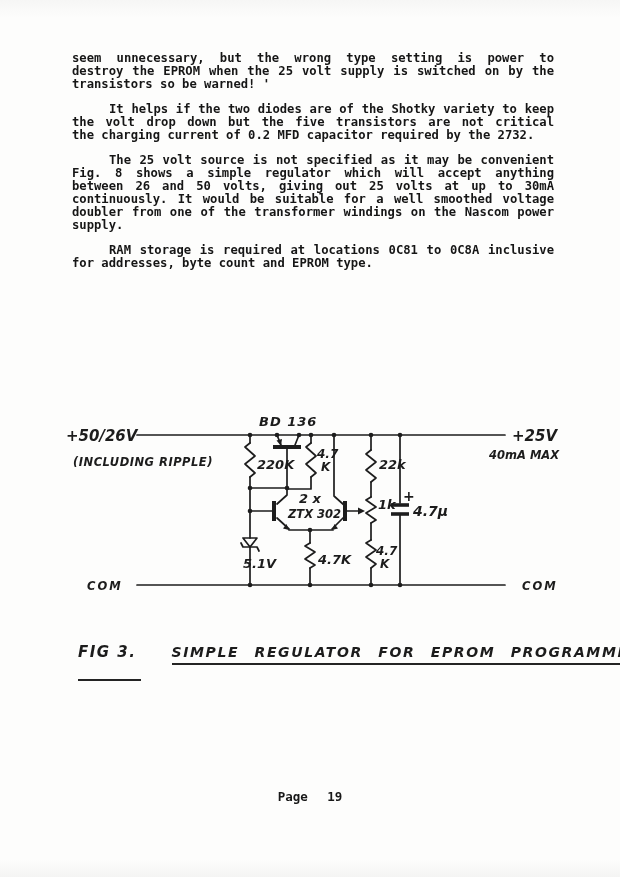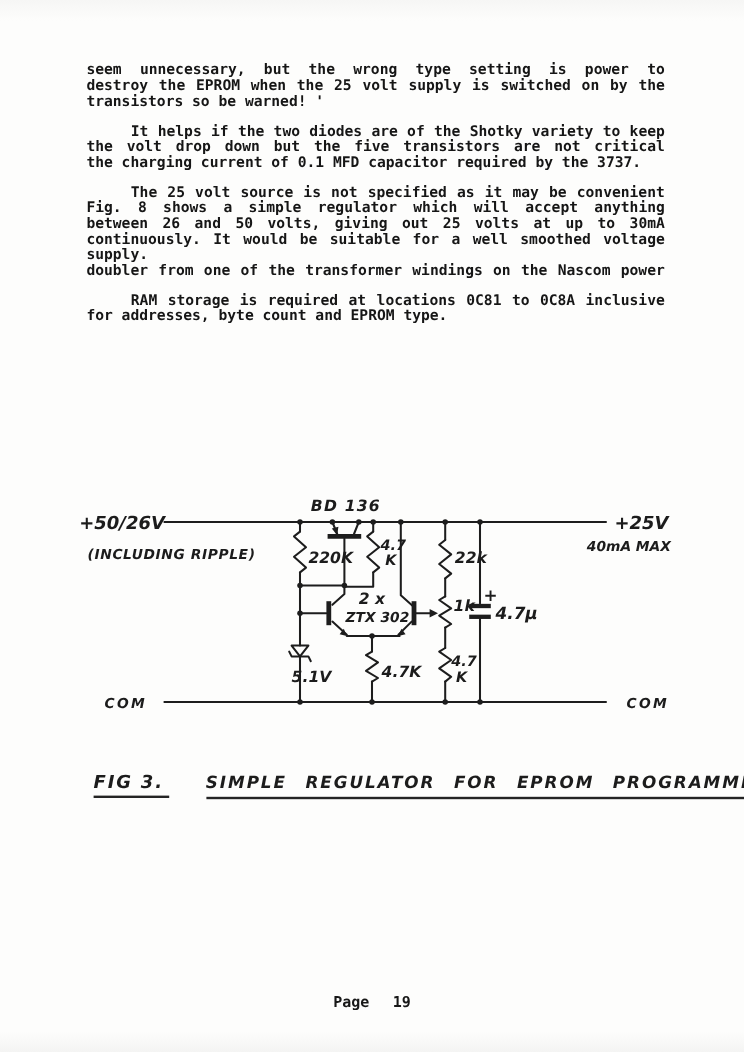--- a/index.html
+++ b/index.html
@@ -29,55 +29,55 @@
   .arrow{ fill:#1d1d1d; stroke:none; }
   .hw   { font-family:"DejaVu Sans", sans-serif; font-weight:700; fill:#1c1c1c; font-style:italic; }
   
   .caption {
     position:absolute; left:78px; top:642px;
     font-family:"DejaVu Sans", sans-serif; font-style:italic; font-weight:700;
     color:#1c1c1c; white-space:nowrap;
   }
   .cap-fig {
     display:inline-block; font-size:15px; letter-spacing:1.5px;
-    border-bottom:2px solid #242424; padding:0 4px 2px 0;
+    border-bottom:2px solid #242424; padding:0 4px 18px 0;
   }
   .cap-title {
     display:inline-block; margin-left:31px; font-size:14px;
     letter-spacing:1.6px; word-spacing:9px;
     border-bottom:2px solid #242424; padding:1px 3px 3px 0;
   }
   .pageno {
     position:absolute; left:0; top:789px; width:620px; text-align:center;
-    font:700 12.5px "DejaVu Sans Mono", monospace; word-spacing:12px; color:#181818;margin-top:38px;
+    font:700 12.5px "DejaVu Sans Mono", monospace; word-spacing:12px; color:#181818;
   }
 </style>
 </head>
 <body>
 
 <div class="page">
 
   <div class="typeset">
       <div class="para">
         <div class="tline">seem unnecessary, but the wrong type setting is power to</div>
         <div class="tline">destroy the EPROM when the 25 volt supply is switched on by the</div>
         <div class="tline lastline">transistors so be warned! '</div>
       </div>
       <div class="para">
         <div class="tline indent">It helps if the two diodes are of the Shotky variety to keep</div>
         <div class="tline">the volt drop down but the five transistors are not critical</div>
-        <div class="tline lastline">the charging current of 0.1 MFD capacitor required by the 3737.</div>
+        <div class="tline lastline">the charging current of 0.2 MFD capacitor required by the 2732.</div>
       </div>
       <div class="para">
         <div class="tline indent">The 25 volt source is not specified as it may be convenient</div>
         <div class="tline">Fig. 8 shows a simple regulator which will accept anything</div>
         <div class="tline">between 26 and 50 volts, giving out 25 volts at up to 30mA</div>
         <div class="tline">continuously. It would be suitable for a well smoothed voltage</div>
+        <div class="tline">doubler from one of the transformer windings on the Nascom power</div>
         <div class="tline lastline">supply.</div>
-        <div class="tline">doubler from one of the transformer windings on the Nascom power</div>
       </div>
       <div class="para">
         <div class="tline indent">RAM storage is required at locations 0C81 to 0C8A inclusive</div>
         <div class="tline lastline">for addresses, byte count and EPROM type.</div>
       </div>
     </div>
 
   <svg class="fig" viewBox="0 0 620 877">
 
     <g>

